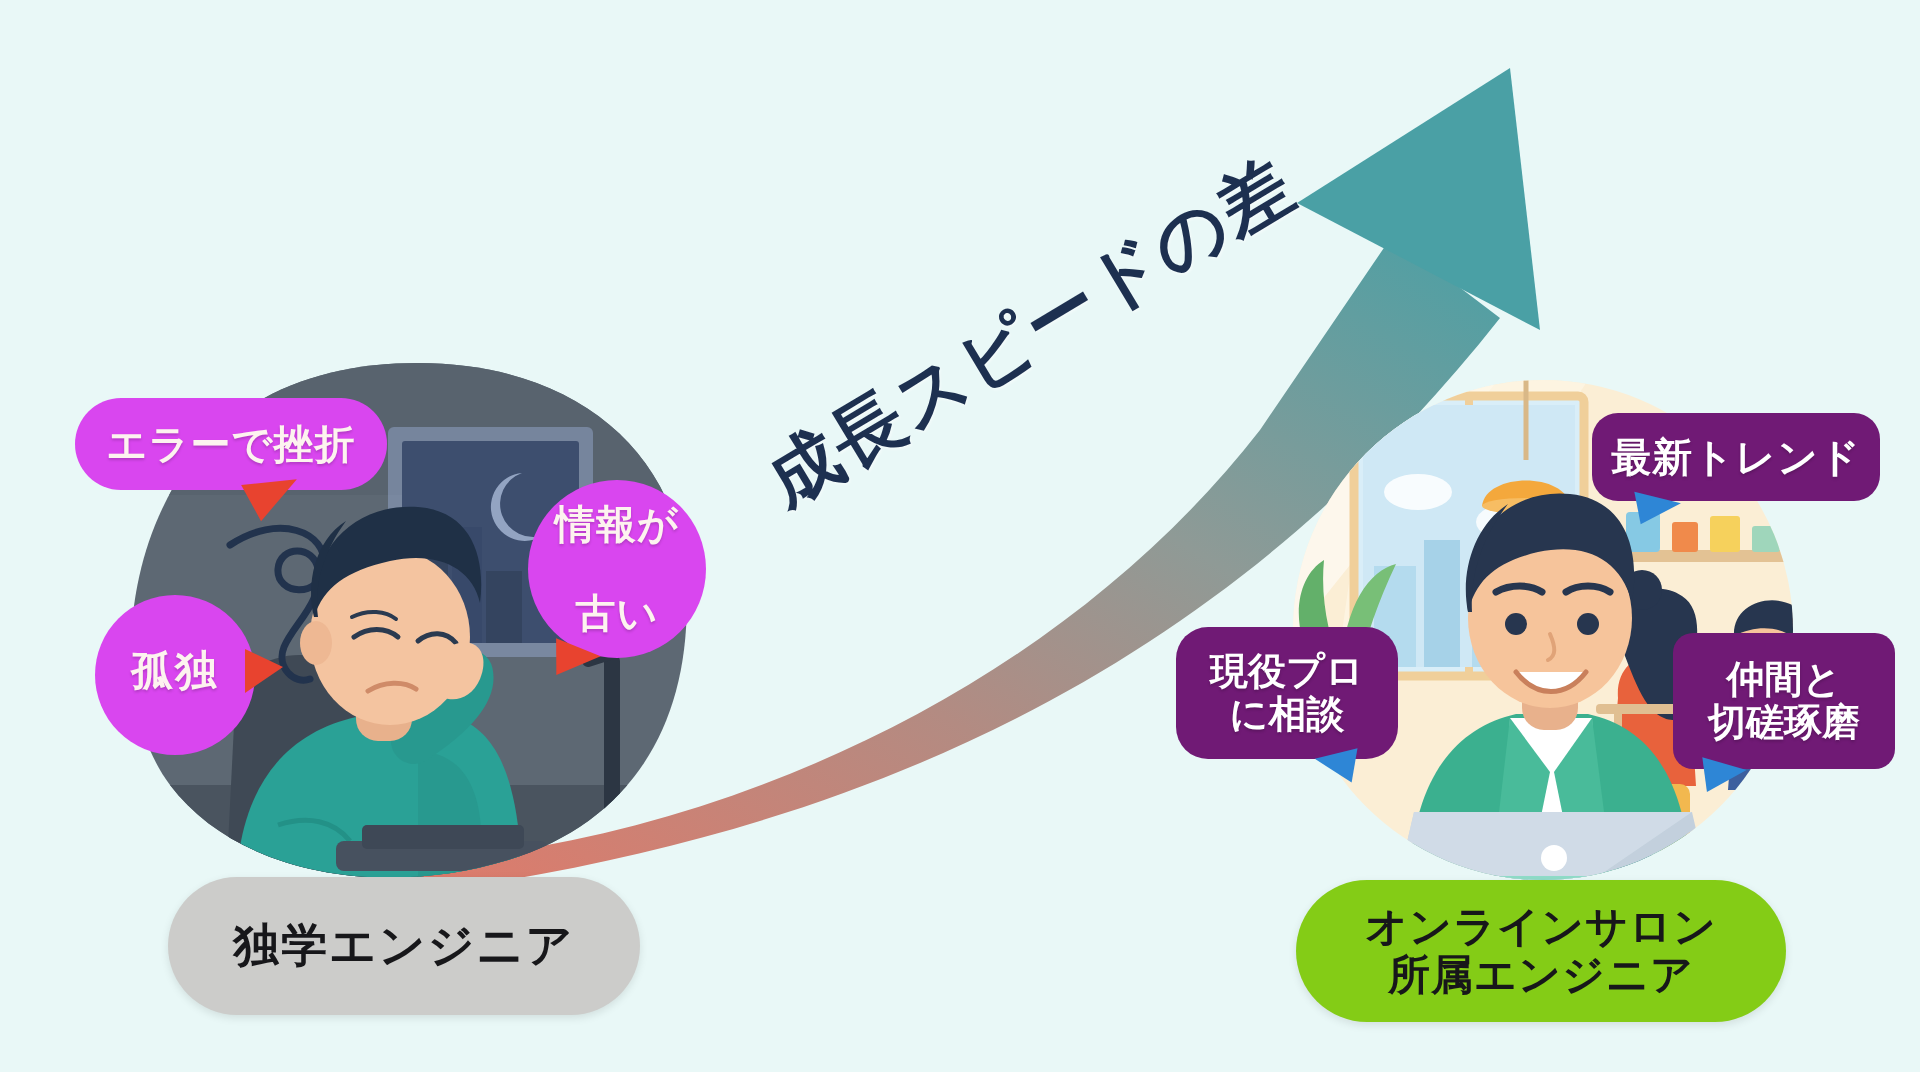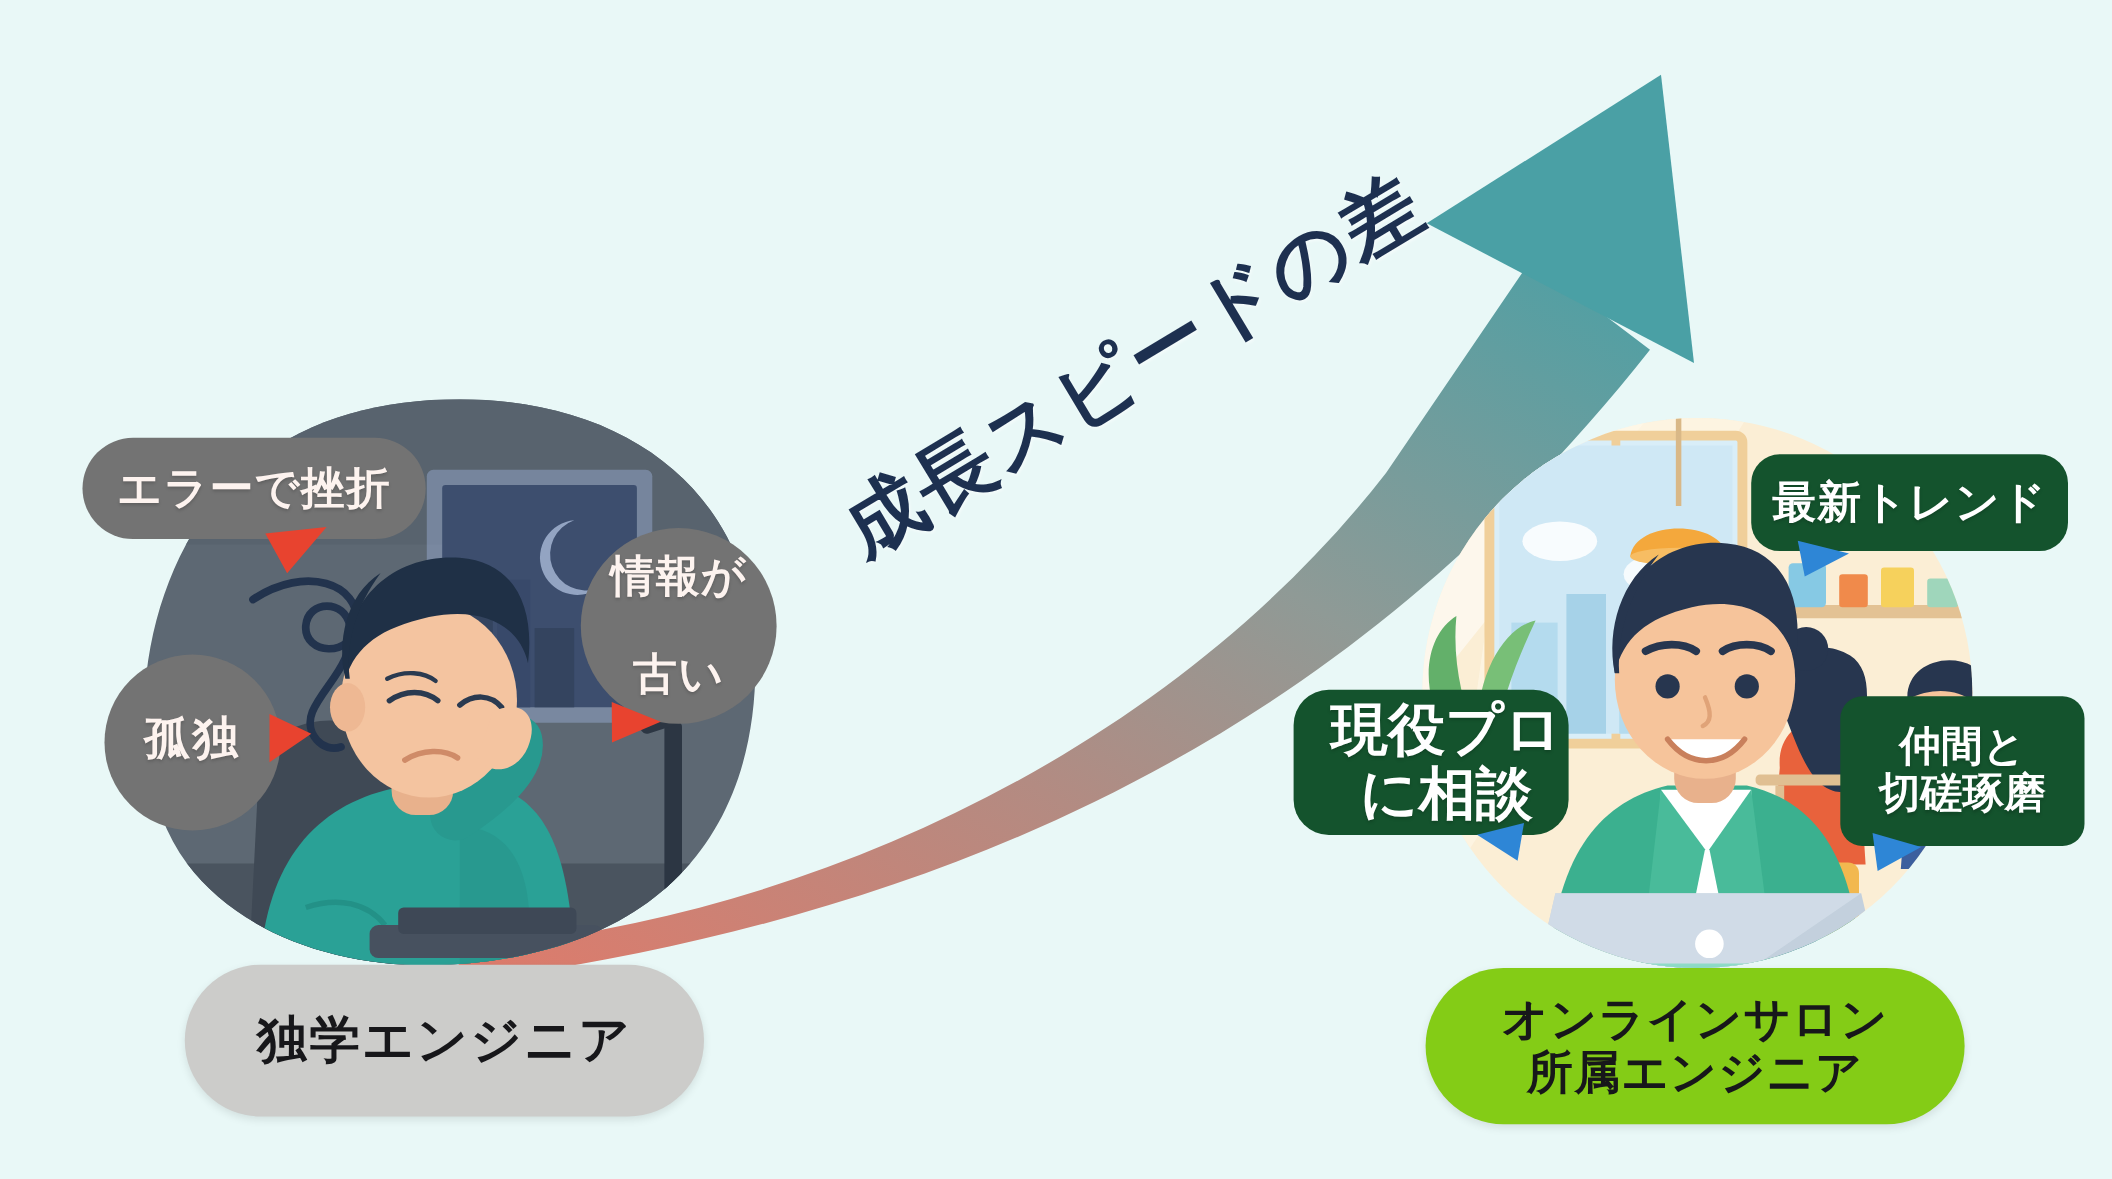--- a/index.html
+++ b/index.html
@@ -110,22 +110,22 @@
     display: flex;
     flex-direction: column;
     align-items: center;
     justify-content: center;
     text-align: center;
     color: #fdf3ef;
     font-weight: 800;
     line-height: 1.12;
     text-shadow: 0 2px 3px rgba(0,0,0,0.18);
   }
-  .bubble.red  { background: #737373; }
-  .bubble.blue { background: #14532d; }
+  .bubble.red  { background: #d946ef; }
+  .bubble.blue { background: #701a75; }
 
   
   #bub-error {
     left: 75px;
     top: 398px;
     width: 312px;
     height: 92px;
     border-radius: 46px;
     font-size: 40px;
     letter-spacing: 1px;
@@ -202,23 +202,22 @@
     transform: rotate(14deg);
   }
 
   
   #bub-consult {
     left: 1176px;
     top: 627px;
     width: 222px;
     height: 132px;
     border-radius: 32px;
-    font-size: 52px;
+    font-size: 38px;
     color: #ffffff;
-    padding-left: 28px;
   }
   #bub-consult .tail {
     position: absolute;
     right: 36px; bottom: -26px;
     width: 0; height: 0;
     border-left: 30px solid transparent;
     border-right: 14px solid transparent;
     border-top: 32px solid #2e86d6;
     transform: rotate(-14deg);
   }

